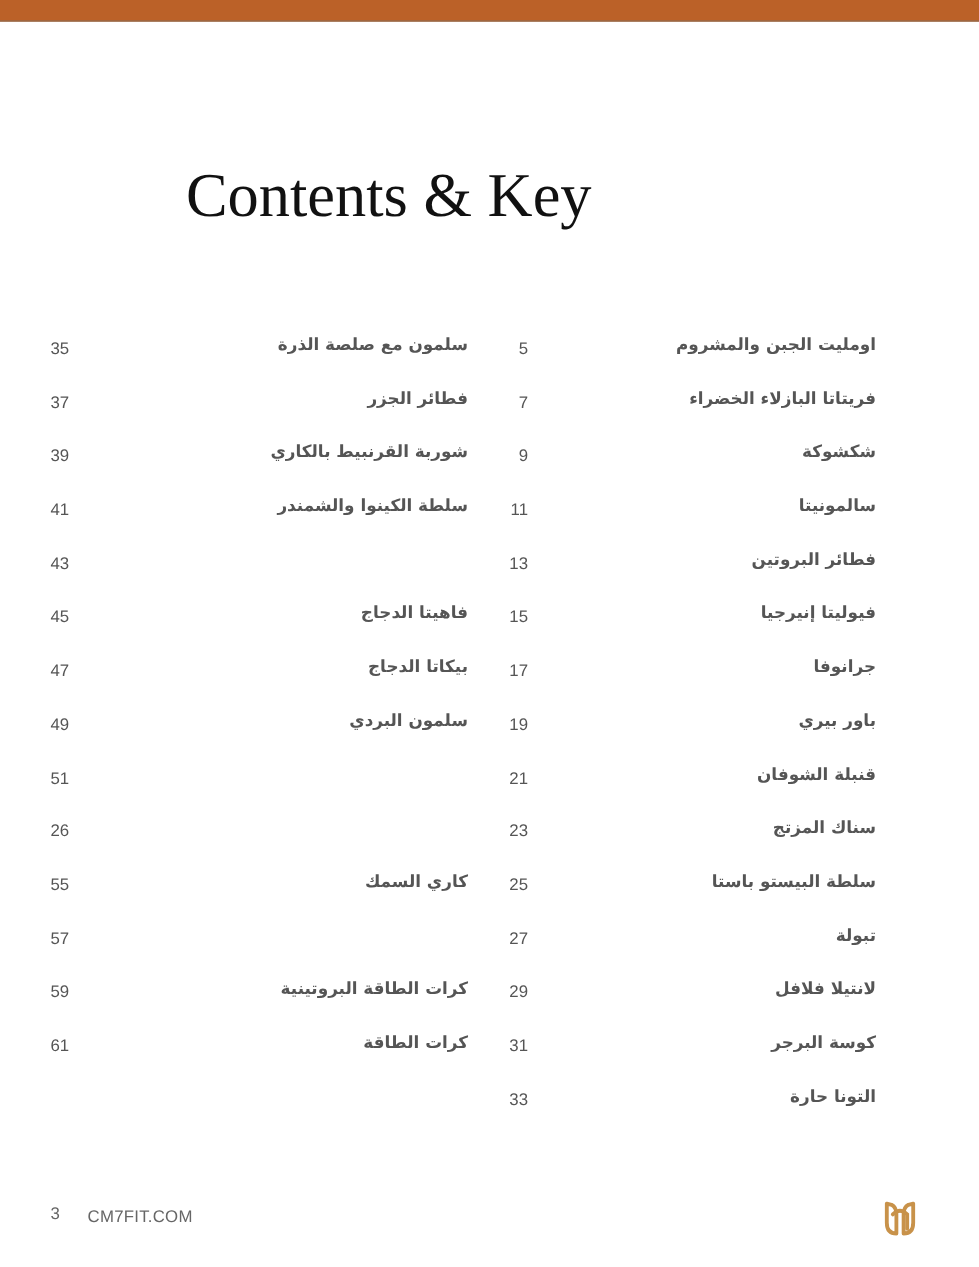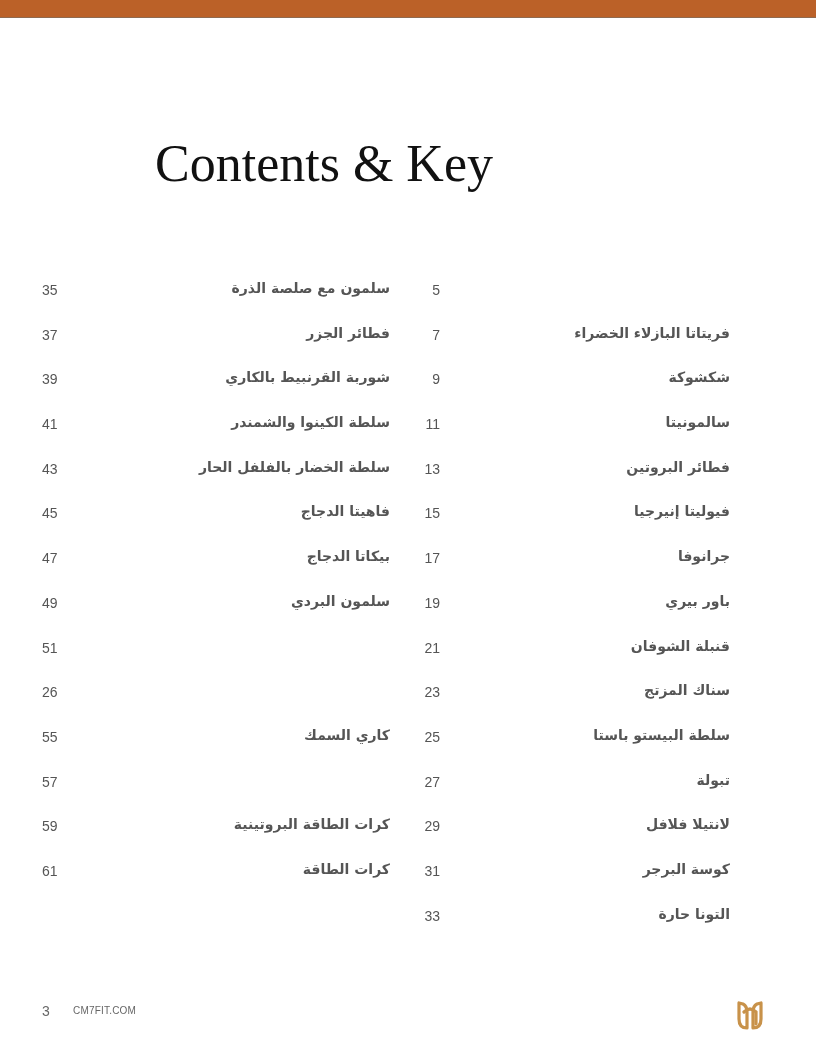--- a/index.html
+++ b/index.html
@@ -79,41 +79,42 @@
       top: 1003px;
       font-family: "Liberation Sans", sans-serif;
       font-size: 14px;
       color: #666666;
     }
     .footer-site {
       position: absolute;
       left: 73px;
       top: 1005px;
       font-family: "Liberation Sans", sans-serif;
-      font-size: 10px;
+      font-size: 14px;
       color: #666666;
       letter-spacing: 0.2px;
     }
     .footer-logo {
       position: absolute;
       left: 733px;
       top: 998px;
       width: 34px;
       height: 34px;
     }
   </style>
 </head>
 <body>
 
 <div class="top-bar"></div>
 
 <h1 class="page-title">Contents &amp; Key</h1>
 
 <div class="toc-col toc-right">
   <div class="toc-row">
+      <span class="toc-title">اومليت الجبن والمشروم</span>
       <span class="toc-page">5</span>
     </div>
   <div class="toc-row">
       <span class="toc-title">فريتاتا البازلاء الخضراء</span>
       <span class="toc-page">7</span>
     </div>
   <div class="toc-row">
       <span class="toc-title">شكشوكة</span>
       <span class="toc-page">9</span>
     </div>
@@ -178,21 +179,20 @@
     </div>
   <div class="toc-row">
       <span class="toc-title">شوربة القرنبيط بالكاري</span>
       <span class="toc-page">39</span>
     </div>
   <div class="toc-row">
       <span class="toc-title">سلطة الكينوا والشمندر</span>
       <span class="toc-page">41</span>
     </div>
   <div class="toc-row">
-      <span class="toc-title">سلطة الخضار بالفلفل الحار</span>
       <span class="toc-page">43</span>
     </div>
   <div class="toc-row">
       <span class="toc-title">فاهيتا الدجاج</span>
       <span class="toc-page">45</span>
     </div>
   <div class="toc-row">
       <span class="toc-title">بيكاتا الدجاج</span>
       <span class="toc-page">47</span>
     </div>

